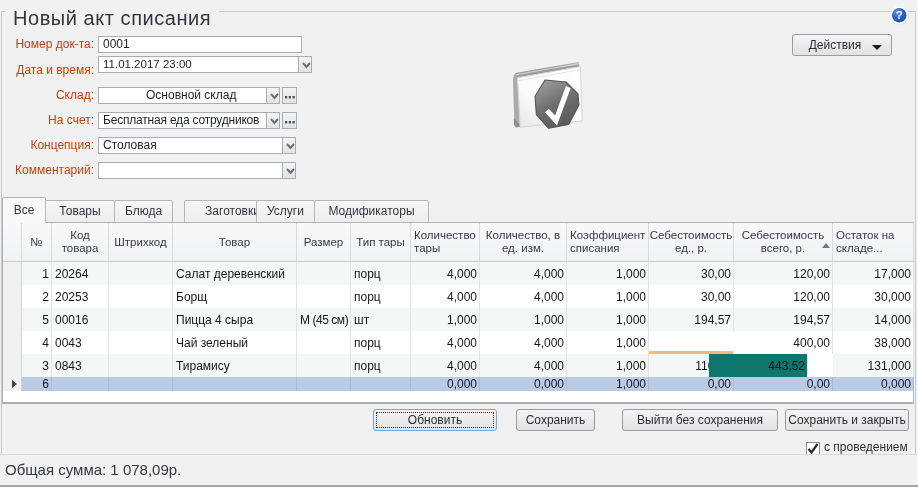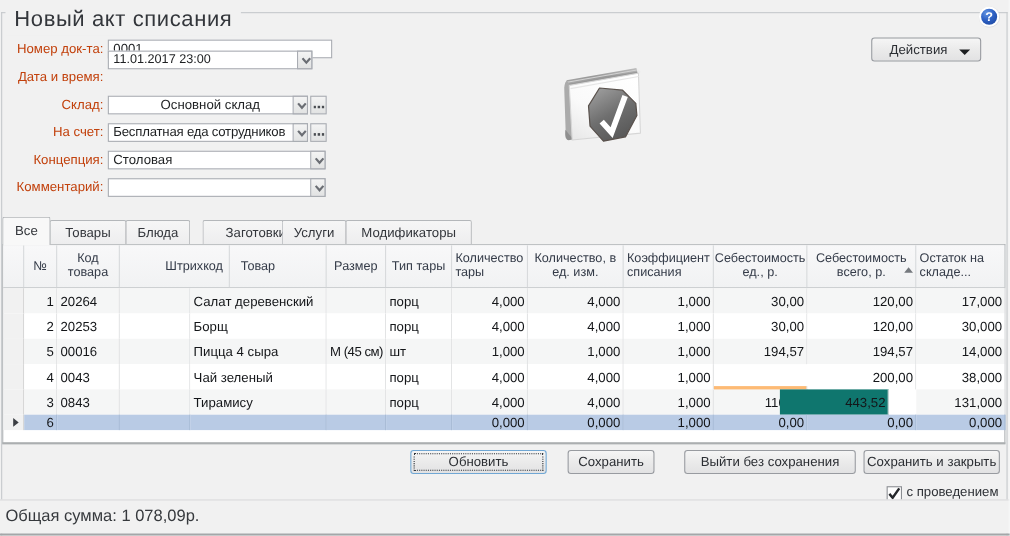--- a/index.html
+++ b/index.html
@@ -58,21 +58,21 @@
   <circle cx="10.2" cy="10.2" r="9.2" fill="#fff"></circle>
   <circle cx="10.2" cy="10.2" r="7.3" fill="url(#hg)"></circle>
   <text x="10.2" y="14.3" text-anchor="middle" font-size="11.5" font-weight="bold" fill="#fff" font-family="Liberation Sans">?</text>
 </svg>
 <div class="btn" id="actions"><span style="margin-right:14px;">Действия</span><span class="caret"></span></div>
 
 <div class="lbl" style="top:36px;">Номер док-та:</div>
 <div class="inp" style="top:36px;width:204px;">0001</div>
 
 <div class="lbl" style="top:62px;">Дата и время:</div>
-<div class="combo" style="top:46px;width:186px;font-size:11.5px;">11.01.2017 23:00<span class="arr">
+<div class="combo" style="top:56px;width:214px;font-size:11.5px;">11.01.2017 23:00<span class="arr">
       <svg width="9" height="7" viewBox="0 0 9 7">
         <path d="M1 1 L4.5 5 L8 1" fill="none" stroke="#6b6e74" stroke-width="2"></path>
       </svg>
     </span></div>
 
 <div class="lbl" style="top:87px;">Склад:</div>
 <div class="combo" style="top:87px;width:182px;padding-left:47px;">Основной склад<span class="arr">
       <svg width="9" height="7" viewBox="0 0 9 7">
         <path d="M1 1 L4.5 5 L8 1" fill="none" stroke="#6b6e74" stroke-width="2"></path>
       </svg>
@@ -146,21 +146,21 @@
 <div class="tab" style="left:114px;width:59px;">Блюда</div>
 <div class="tab" style="left:184px;width:85px;padding-left:12px;">Заготовки</div>
 <div class="tab" style="left:256px;width:59px;">Услуги</div>
 <div class="tab" style="left:314px;width:115px;">Модификаторы</div>
 
 <div id="grid">
 <div id="ghead">
 <div class="hc" style="left:0px;width:19px;"></div>
 <div class="hc" style="left:19px;width:30px;">№</div>
 <div class="hc" style="left:49px;width:57px;">Код<br>товара</div>
-<div class="hc" style="left:106px;width:64px;margin-left:36px;">Штрихкод</div>
+<div class="hc" style="left:106px;width:64px;">Штрихкод</div>
 <div class="hc" style="left:170px;width:124px;">Товар</div>
 <div class="hc" style="left:294px;width:54px;">Размер</div>
 <div class="hc" style="left:348px;width:60px;">Тип тары</div>
 <div class="hc al" style="left:408px;width:69px;">Количество<br>тары</div>
 <div class="hc" style="left:477px;width:87px;">Количество, в<br>ед. изм.</div>
 <div class="hc al" style="left:564px;width:82px;">Коэффициент<br>списания</div>
 <div class="hc" style="left:646px;width:85px;">Себестоимость<br>ед., р.</div>
 <div class="hc" style="left:731px;width:99px;">
         <span class="h2">Себестоимость<br>всего, р.</span>
         <span class="sort"></span>
@@ -217,21 +217,21 @@
 <div class="dc ar" style="left:19px;width:30px;background:#ffffff;border-right-color:#e3e4e5;">4</div>
 <div class="dc" style="left:49px;width:57px;background:#ffffff;border-right-color:#e3e4e5;">0043</div>
 <div class="dc" style="left:106px;width:64px;background:#ffffff;border-right-color:#e3e4e5;"></div>
 <div class="dc b" style="left:170px;width:124px;background:#ffffff;border-right-color:#e3e4e5;">Чай зеленый</div>
 <div class="dc" style="left:294px;width:54px;background:#ffffff;border-right-color:#e3e4e5;"></div>
 <div class="dc" style="left:348px;width:60px;background:#ffffff;border-right-color:#e3e4e5;">порц</div>
 <div class="dc ar b" style="left:408px;width:69px;background:#ffffff;border-right-color:#e3e4e5;">4,000</div>
 <div class="dc ar" style="left:477px;width:87px;background:#ffffff;border-right-color:#e3e4e5;">4,000</div>
 <div class="dc ar" style="left:564px;width:82px;background:#ffffff;border-right-color:#e3e4e5;">1,000</div>
 <div class="dc ar" style="left:646px;width:85px;background:#fdba74;border-right-color:#e3e4e5;margin-top:20px;">50,00</div>
-<div class="dc ar" style="left:731px;width:99px;background:#ffffff;border-right-color:#e3e4e5;">200,00</div>
+<div class="dc ar" style="left:731px;width:99px;background:#ffffff;border-right-color:#e3e4e5;">400,00</div>
 <div class="dc ar" style="left:830px;width:81px;background:#ffffff;border-right-color:#e3e4e5;">38,000</div>
 </div>
 <div class="row" style="top:131px;height:23px;">
 <div class="dc" style="left:0px;width:19px;background:#f1f1f1;border-right:1px solid #d4d4d4;"></div>
 <div class="dc ar" style="left:19px;width:30px;background:#f5f6f6;border-right-color:#e3e4e5;">3</div>
 <div class="dc" style="left:49px;width:57px;background:#f5f6f6;border-right-color:#e3e4e5;">0843</div>
 <div class="dc" style="left:106px;width:64px;background:#f5f6f6;border-right-color:#e3e4e5;"></div>
 <div class="dc b" style="left:170px;width:124px;background:#f5f6f6;border-right-color:#e3e4e5;">Тирамису</div>
 <div class="dc" style="left:294px;width:54px;background:#f5f6f6;border-right-color:#e3e4e5;"></div>
 <div class="dc" style="left:348px;width:60px;background:#f5f6f6;border-right-color:#e3e4e5;">порц</div>

